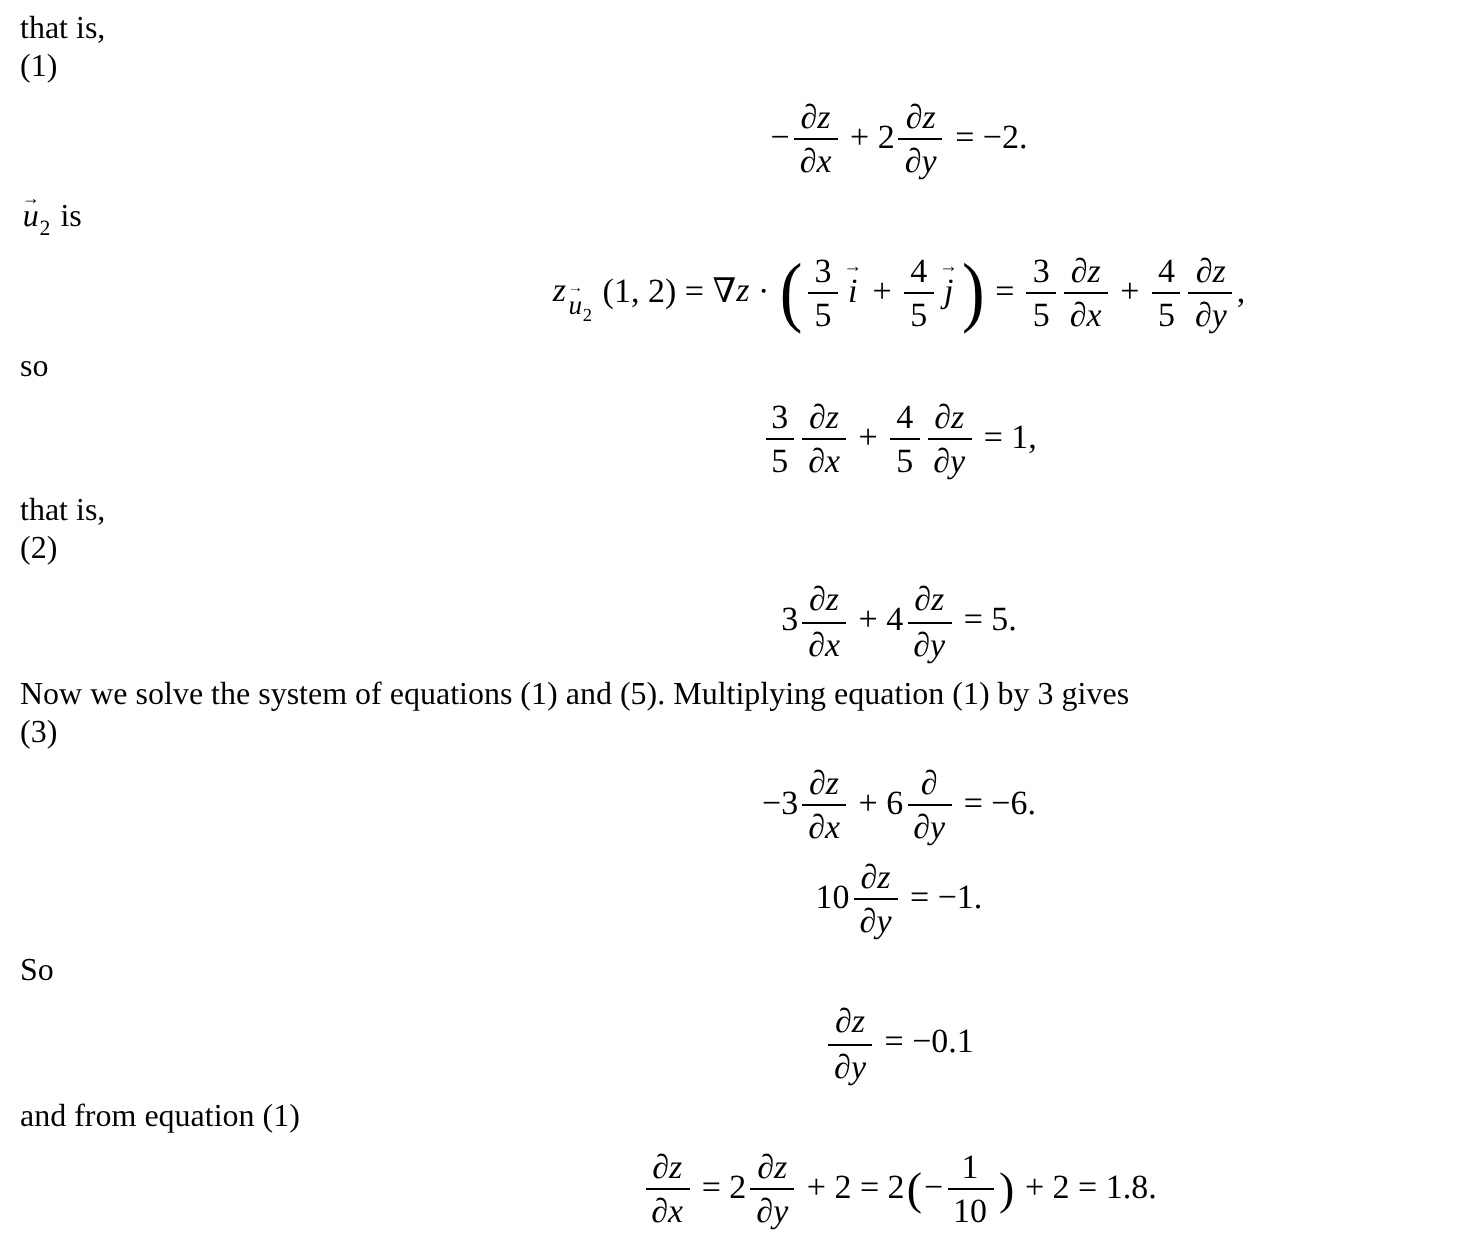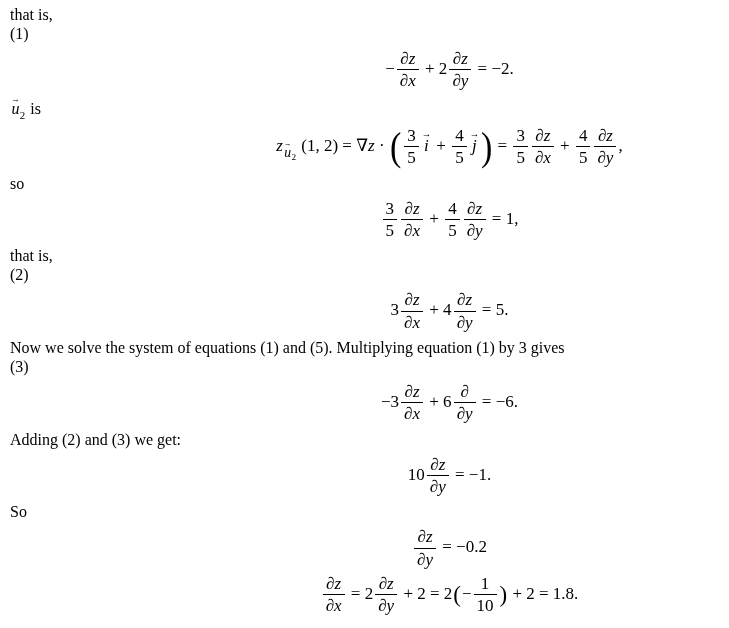--- a/index.html
+++ b/index.html
@@ -53,18 +53,18 @@
     <div class="para"><span class="vec"><span class="vec-stack"><span class="vec-arrow">→</span><span class="vec-letter">u</span></span><sub class="vec-sub">2</sub></span><span class="tok-roman"> is</span></div>
     <div class="equation"><span class="tok-italic">z</span><sub class="subvec"><span class="vec"><span class="vec-stack"><span class="vec-arrow">→</span><span class="vec-letter">u</span></span><sub class="vec-sub">2</sub></span></sub><span class="tok-roman"> (1, 2) = ∇</span><span class="tok-italic">z</span><span class="tok-roman"> · </span><span class="big-paren">(</span><span class="frac"><span class="num">3</span><span class="den">5</span></span><span class="vec"><span class="vec-stack"><span class="vec-arrow">→</span><span class="vec-letter">i</span></span></span><span class="tok-roman"> + </span><span class="frac"><span class="num">4</span><span class="den">5</span></span><span class="vec"><span class="vec-stack"><span class="vec-arrow">→</span><span class="vec-letter">j</span></span></span><span class="big-paren">)</span><span class="tok-roman"> = </span><span class="frac"><span class="num">3</span><span class="den">5</span></span><span class="frac it"><span class="num">∂z</span><span class="den">∂x</span></span><span class="tok-roman"> + </span><span class="frac"><span class="num">4</span><span class="den">5</span></span><span class="frac it"><span class="num">∂z</span><span class="den">∂y</span></span><span class="tok-roman">,</span></div>
     <div class="para"><span class="tok-roman">so</span></div>
     <div class="equation"><span class="frac"><span class="num">3</span><span class="den">5</span></span><span class="frac it"><span class="num">∂z</span><span class="den">∂x</span></span><span class="tok-roman"> + </span><span class="frac"><span class="num">4</span><span class="den">5</span></span><span class="frac it"><span class="num">∂z</span><span class="den">∂y</span></span><span class="tok-roman"> = 1,</span></div>
     <div class="para"><span class="tok-roman">that is,</span></div>
     <div class="para"><span class="tok-roman">(2)</span></div>
     <div class="equation"><span class="tok-roman">3</span><span class="frac it"><span class="num">∂z</span><span class="den">∂x</span></span><span class="tok-roman"> + 4</span><span class="frac it"><span class="num">∂z</span><span class="den">∂y</span></span><span class="tok-roman"> = 5.</span></div>
     <div class="para"><span class="tok-roman">Now we solve the system of equations (1) and (5). Multiplying equation (1) by 3 gives</span></div>
     <div class="para"><span class="tok-roman">(3)</span></div>
     <div class="equation"><span class="tok-roman">−3</span><span class="frac it"><span class="num">∂z</span><span class="den">∂x</span></span><span class="tok-roman"> + 6</span><span class="frac it"><span class="num">∂</span><span class="den">∂y</span></span><span class="tok-roman"> = −6.</span></div>
-    <div class="para"><span class="tok-roman">Adding (2) and (3) we get:</span></div>
     <div class="equation"><span class="tok-roman">10</span><span class="frac it"><span class="num">∂z</span><span class="den">∂y</span></span><span class="tok-roman"> = −1.</span></div>
     <div class="para"><span class="tok-roman">So</span></div>
-    <div class="equation"><span class="frac it"><span class="num">∂z</span><span class="den">∂y</span></span><span class="tok-roman"> = −0.2</span></div>
+    <div class="equation"><span class="frac it"><span class="num">∂z</span><span class="den">∂y</span></span><span class="tok-roman"> = −0.1</span></div>
+    <div class="para"><span class="tok-roman">and from equation (1)</span></div>
     <div class="equation"><span class="frac it"><span class="num">∂z</span><span class="den">∂x</span></span><span class="tok-roman"> = 2</span><span class="frac it"><span class="num">∂z</span><span class="den">∂y</span></span><span class="tok-roman"> + 2 = 2</span><span class="mid-paren">(</span><span class="tok-roman">−</span><span class="frac"><span class="num">1</span><span class="den">10</span></span><span class="mid-paren">)</span><span class="tok-roman"> + 2 = 1.8.</span></div>
   </main>
 
 </body></html>

